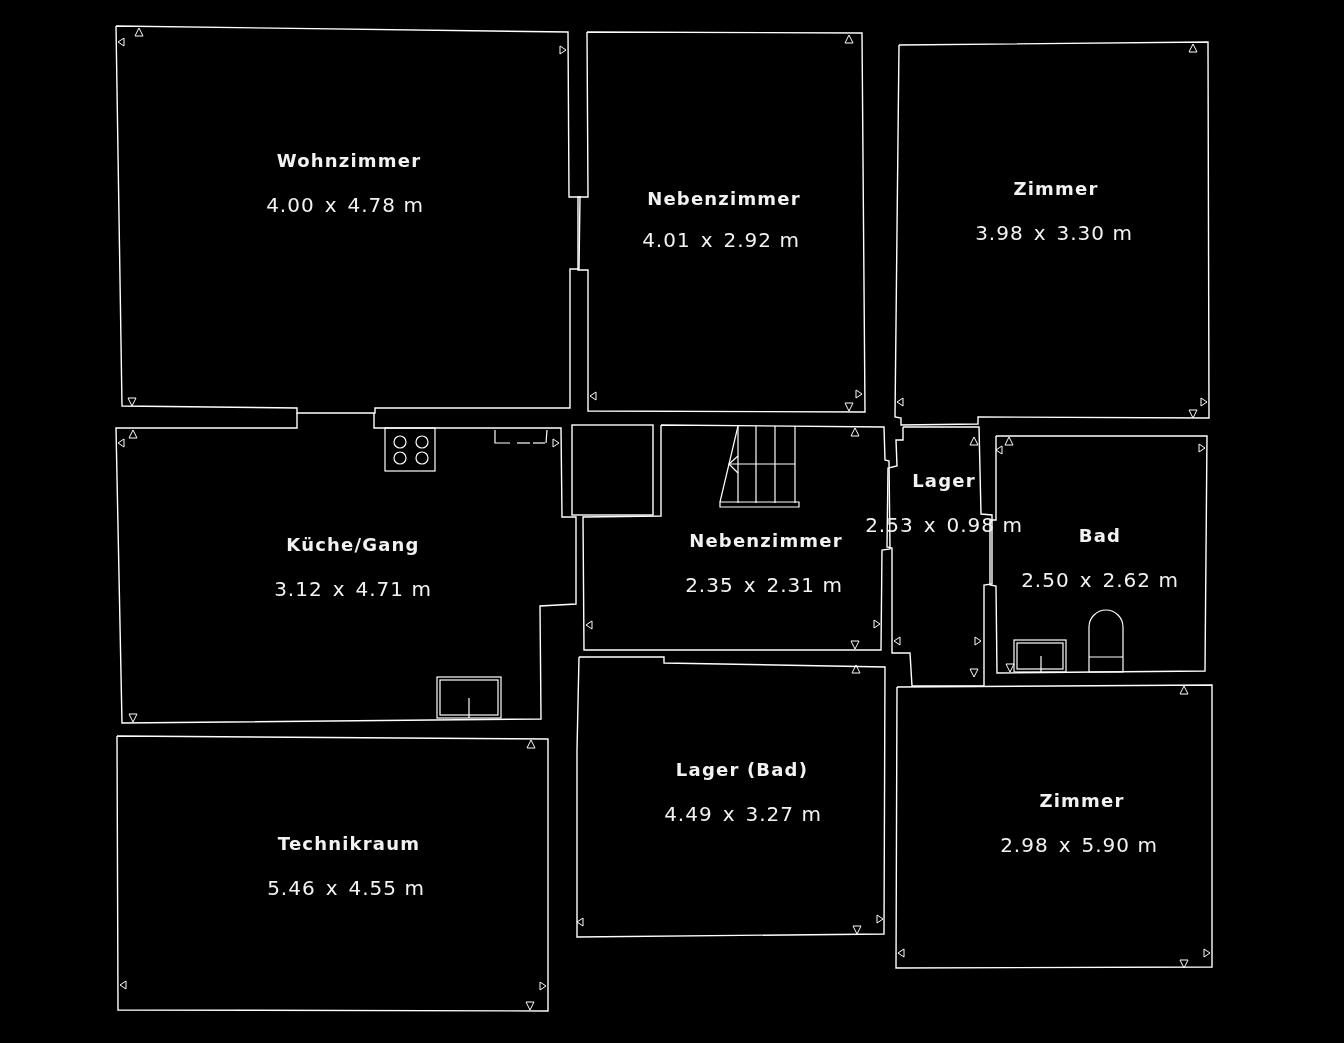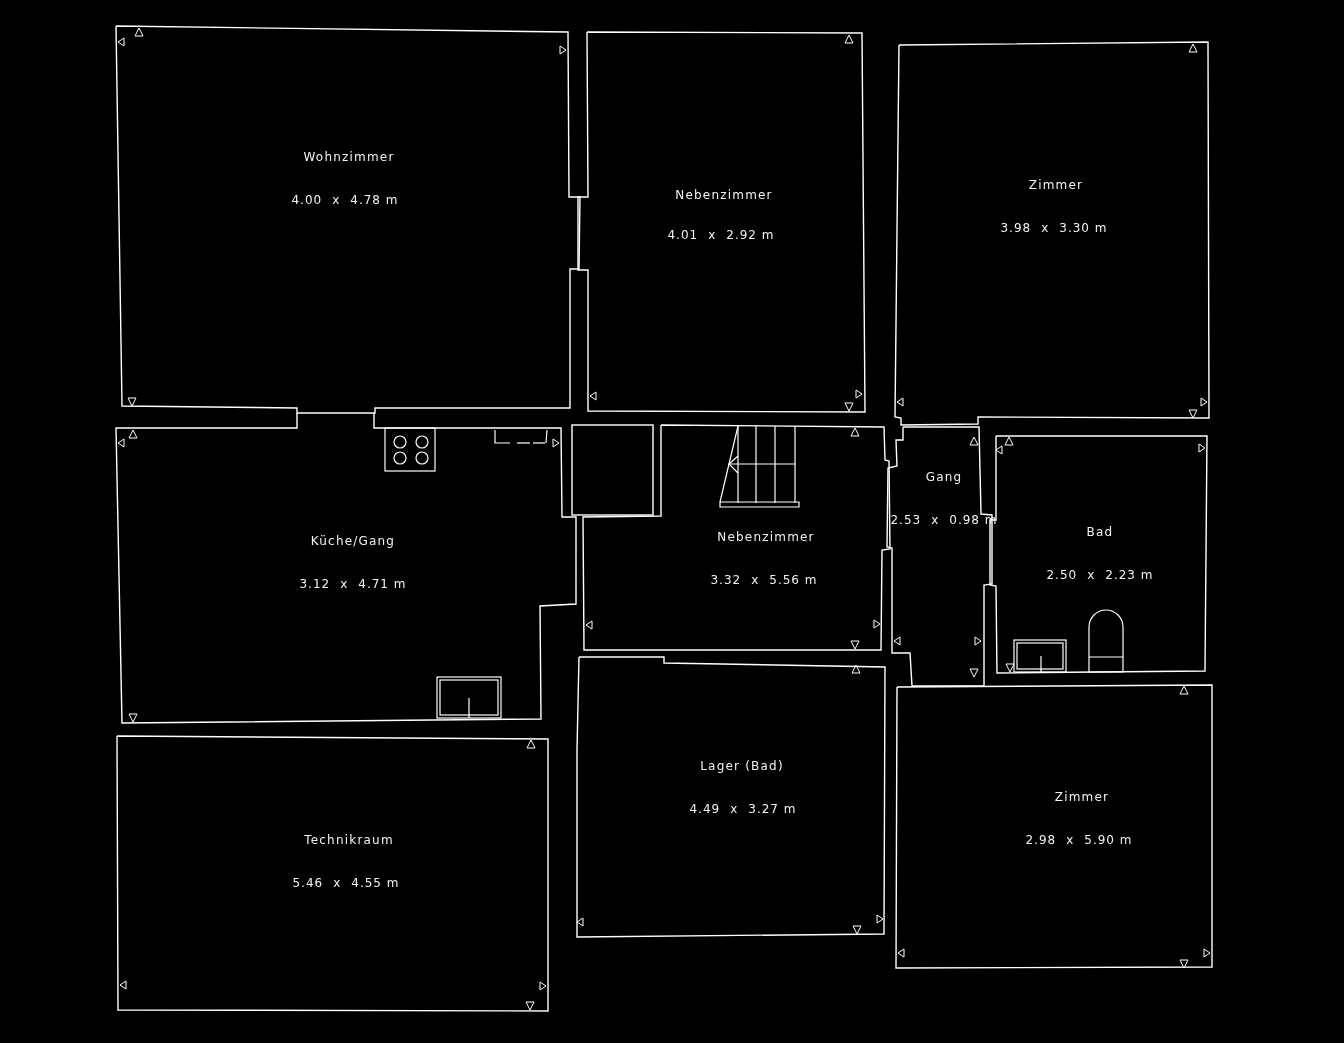--- a/index.html
+++ b/index.html
@@ -1,22 +1,22 @@
 <!DOCTYPE html>
 <html><head>
 <meta charset="utf-8">
 <style>
   html, body { margin:0; padding:0; background:#000; }
   body { width:1344px; height:1043px; overflow:hidden; position:relative; font-family:"DejaVu Sans Mono", monospace; }
   svg#plan { position:absolute; left:0; top:0; }
   .wall { fill:none; stroke:#fff; stroke-width:1.4; }
   .fix { fill:none; stroke:#fff; stroke-width:1.2; }
   .mark { fill:none; stroke:#fff; stroke-width:1; }
-  .label { position:absolute; color:#f2f2f2; font-family:"DejaVu Sans", sans-serif; font-size:12px; letter-spacing:1.2px; white-space:nowrap; transform:translateX(-50%); font-weight:400; }
-  .dim { position:absolute; color:#f2f2f2; font-family:"DejaVu Sans", sans-serif; font-size:12px; letter-spacing:1px; white-space:nowrap; transform:translateX(-50%); }
+  .label { position:absolute; color:#f2f2f2; font-family:"DejaVu Sans", sans-serif; font-size:18px; letter-spacing:1.2px; white-space:nowrap; transform:translateX(-50%); font-weight:700; }
+  .dim { position:absolute; color:#f2f2f2; font-family:"DejaVu Sans", sans-serif; font-size:20px; letter-spacing:1px; white-space:nowrap; transform:translateX(-50%); }
   .dim .x { margin:0 10px; }
 </style>
 </head>
 <body>
 
 <svg id="plan" width="1344" height="1043" viewBox="0 0 1344 1043">
 
   <g>
     <polyline class="wall" points="116,26 568,32 569,197 580,197 579,269 570,269 570,408 375,408 375,413 297,413 297,408 122,406 116,26"></polyline>
   </g>
@@ -153,29 +153,29 @@
 <div>
   <div class="label" style="left:1056px;top:178px">Zimmer</div>
   <div class="dim" style="left:1054px;top:221px"><span>3.98</span><span class="x">x</span><span>3.30</span> <span>m</span></div>
 </div>
 <div>
   <div class="label" style="left:353px;top:534px">Küche/Gang</div>
   <div class="dim" style="left:353px;top:577px"><span>3.12</span><span class="x">x</span><span>4.71</span> <span>m</span></div>
 </div>
 <div>
   <div class="label" style="left:766px;top:530px">Nebenzimmer</div>
-  <div class="dim" style="left:764px;top:573px"><span>3.32</span><span class="x">x</span><span>5.56</span> <span>m</span></div>
+  <div class="dim" style="left:764px;top:573px"><span>2.35</span><span class="x">x</span><span>2.31</span> <span>m</span></div>
 </div>
 <div>
-  <div class="label" style="left:944px;top:470px">Gang</div>
+  <div class="label" style="left:944px;top:470px">Lager</div>
   <div class="dim" style="left:944px;top:513px"><span>2.53</span><span class="x">x</span><span>0.98</span> <span>m</span></div>
 </div>
 <div>
   <div class="label" style="left:1100px;top:525px">Bad</div>
-  <div class="dim" style="left:1100px;top:568px"><span>2.50</span><span class="x">x</span><span>2.23</span> <span>m</span></div>
+  <div class="dim" style="left:1100px;top:568px"><span>2.50</span><span class="x">x</span><span>2.62</span> <span>m</span></div>
 </div>
 <div>
   <div class="label" style="left:349px;top:833px">Technikraum</div>
   <div class="dim" style="left:346px;top:876px"><span>5.46</span><span class="x">x</span><span>4.55</span> <span>m</span></div>
 </div>
 <div>
   <div class="label" style="left:742px;top:759px">Lager (Bad)</div>
   <div class="dim" style="left:743px;top:802px"><span>4.49</span><span class="x">x</span><span>3.27</span> <span>m</span></div>
 </div>
 <div>

